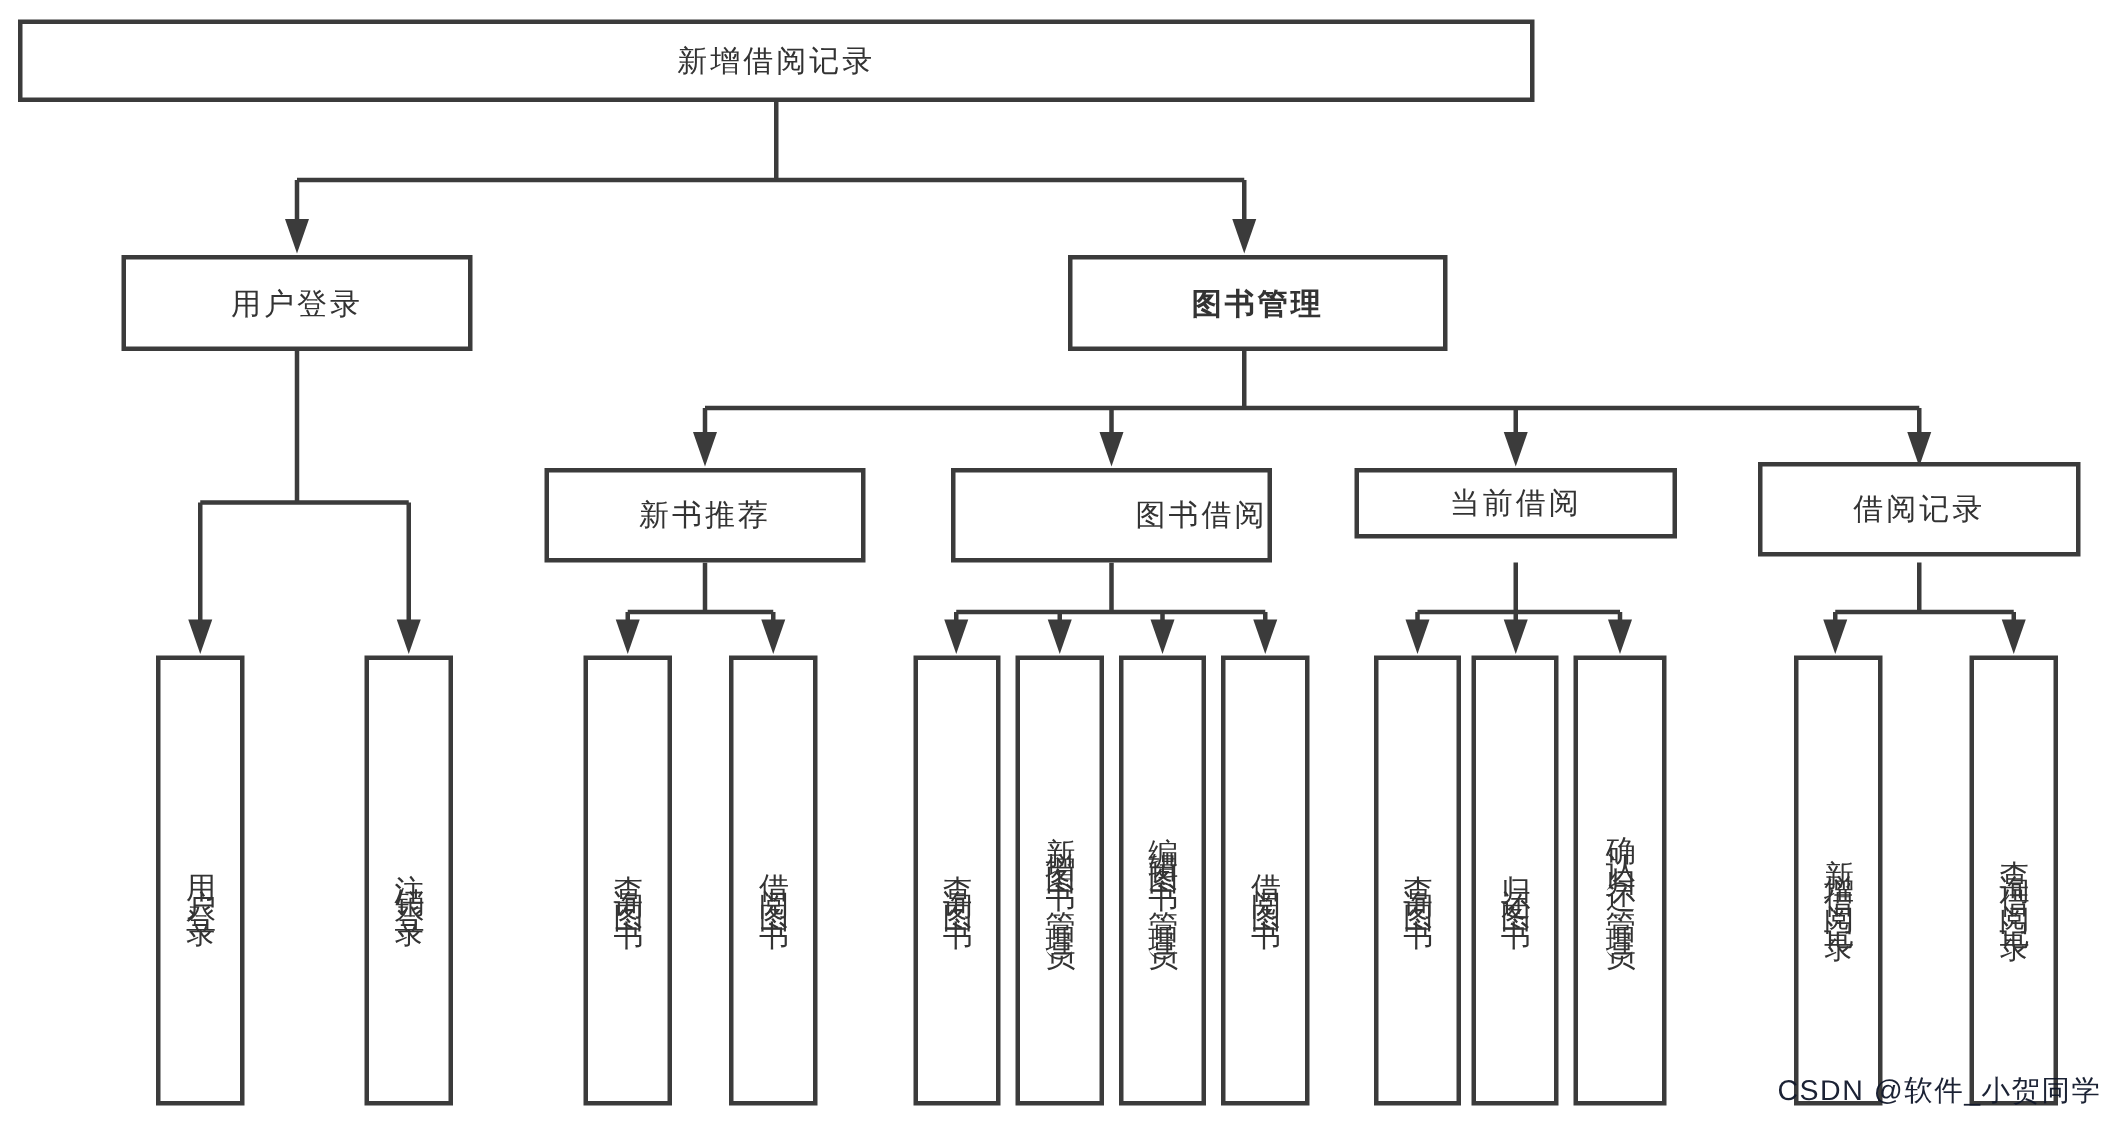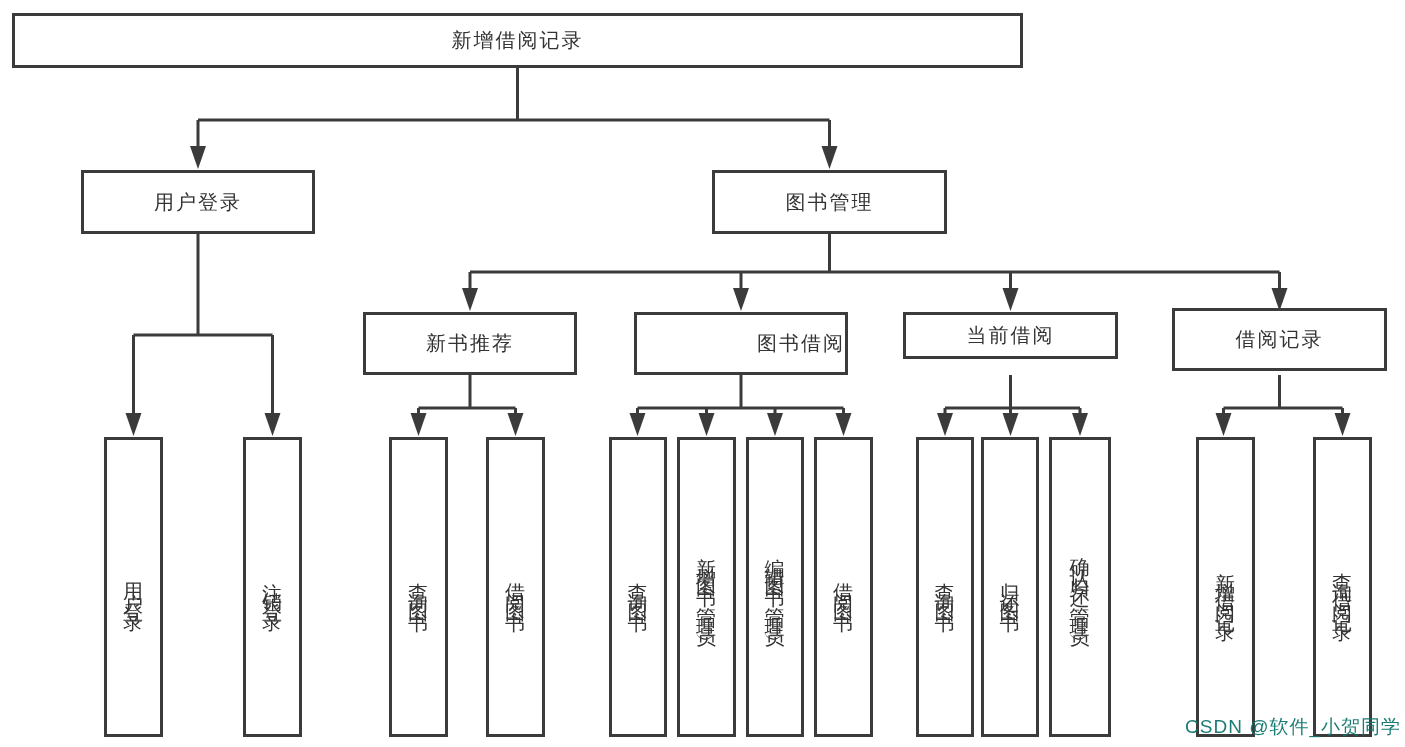--- a/index.html
+++ b/index.html
@@ -17,21 +17,21 @@
     font-size:20px;letter-spacing:2px;white-space:nowrap;
   }
   .leaf{
     border-width:3px;
   }
   .leaf .vtext{
     writing-mode:vertical-rl;text-orientation:mixed;
     letter-spacing:10px;line-height:1;font-size:20px;color:#333333;
   }
   .watermark{
-    position:absolute;color:#0f766e;font-size:19px;letter-spacing:1px;
+    position:absolute;color:#0f172a;font-size:19px;letter-spacing:1px;
     white-space:nowrap;opacity:.95;
   }
 </style>
 </head>
 <body>
 
 <div id="stage">
 
   <svg class="connectors" width="1405" height="747" viewBox="0 0 1405 747">
     <path fill="none" stroke="#3b3b3b" stroke-width="3" d="M517.5 68 V120 M198 120 H829.5 M198 120 V152 M829.5 120 V152
@@ -64,21 +64,21 @@
     </g>
   </svg>
 
   <div class="node" style="left:12px;top:13px;width:1011px;height:55px;">
     <span>新增借阅记录</span>
   </div>
 
   <div class="node" style="left:81px;top:170px;width:234px;height:64px;">
     <span>用户登录</span>
   </div>
-  <div class="node" style="left:712px;top:170px;width:235px;height:64px;">
+  <div class="node" style="left:712px;top:170px;width:253px;height:64px;font-weight:bold;">
     <span>图书管理</span>
   </div>
 
   <div class="node" style="left:363px;top:312px;width:214px;height:63px;text-align:right;">
     <span>新书推荐</span>
   </div>
   <div class="node" style="left:634px;top:312px;width:214px;height:63px;justify-content:flex-end;">
     <span>图书借阅</span>
   </div>
   <div class="node" style="left:903px;top:312px;width:215px;height:47px;text-align:center;">

